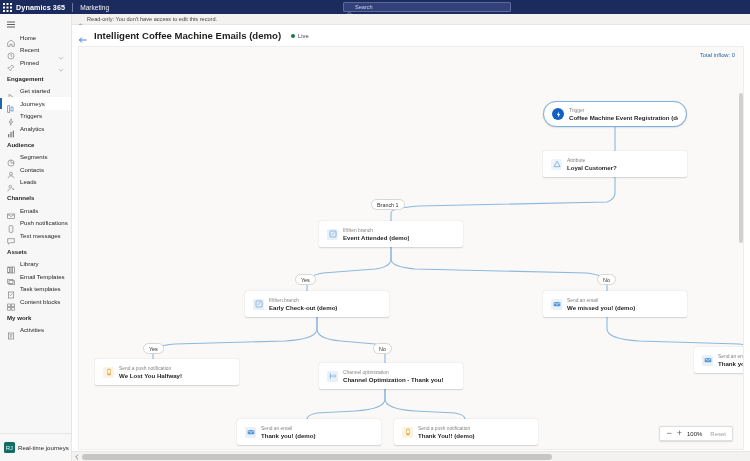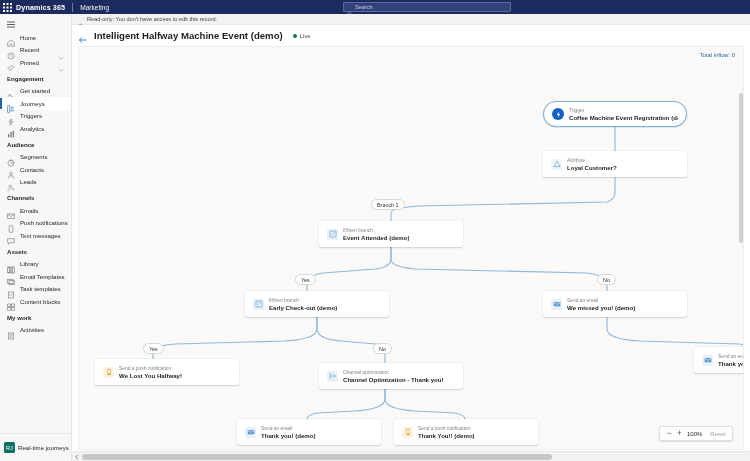--- a/index.html
+++ b/index.html
@@ -431,21 +431,21 @@
       </span>
       <span class="readonly-txt">Read-only: You don't have access to edit this record.</span>
     </div>
 
     <div class="page-head">
       <span class="back-arrow">
         <svg width="10" height="10" viewBox="0 0 14 14">
             <path d="M12 7H2M5.5 3.5L2 7l3.5 3.5" fill="none" stroke="#1160c4" stroke-width="1.1"></path>
           </svg>
       </span>
-      <span class="page-title">Intelligent Halfway Machine Event (demo)</span>
+      <span class="page-title">Intelligent Coffee Machine Emails (demo)</span>
       <span class="live-badge">
         <span class="live-dot"></span>
         <span class="live-txt">Live</span>
       </span>
     </div>
 
     <div class="canvas">
       <div class="inflow">Total inflow: 0</div>
 
       <svg class="edges" viewBox="0 0 666 404" preserveAspectRatio="none">

